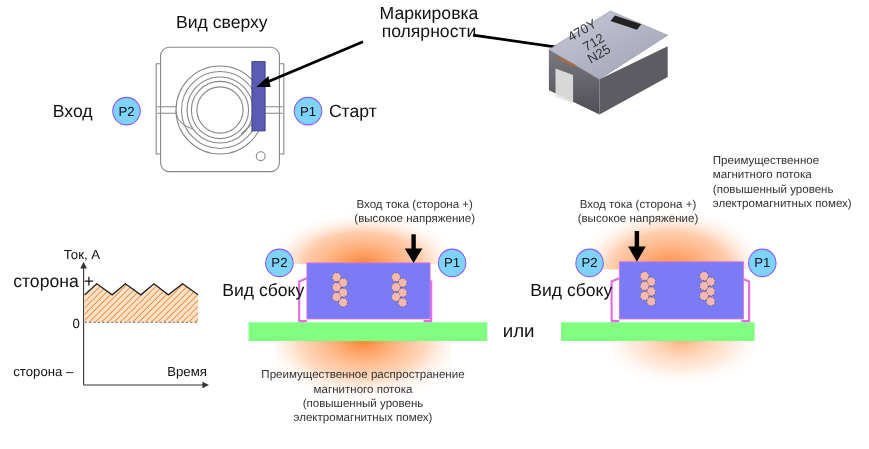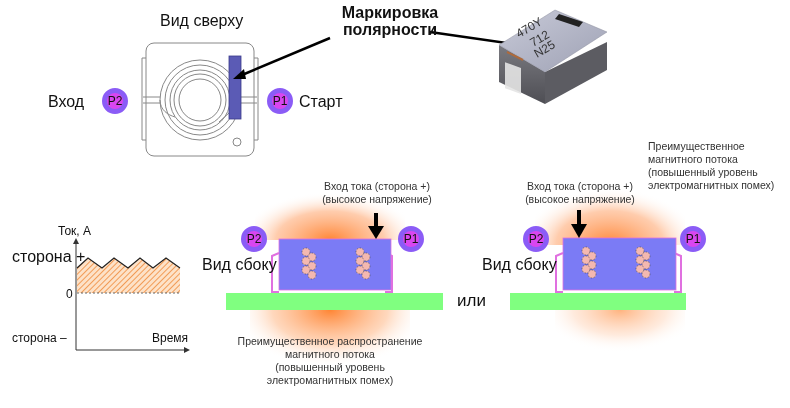--- a/index.html
+++ b/index.html
@@ -1,21 +1,21 @@
 <!DOCTYPE html>
 <html><head>
 <meta charset="utf-8">
 <style>
   html, body { margin:0; padding:0; background:#ffffff; }
   body { width:790px; height:408px; position:relative; overflow:hidden; font-family:"Liberation Sans", sans-serif; color:#111; }
   .lbl { position:absolute; white-space:nowrap; }
   .big { font-size:16px; }
   .small { font-size:10.5px; color:#333; line-height:13px; }
   .center { text-align:center; }
-  .pin { position:absolute; width:26px; height:26px; border:5px solid #8b5cf6; border-radius:50%; background:#d946ef;
+  .pin { position:absolute; width:26px; height:26px; border:1px solid #8b5cf6; border-radius:50%; background:#7dd3fc;
          font-size:12px; display:flex; align-items:center; justify-content:center; box-sizing:border-box; }
   svg { position:absolute; overflow:visible; }
 </style>
 </head>
 <body>
 
 <div class="lbl big" style="left:160px;top:12px;">Вид сверху</div>
 
 <svg style="left:0;top:0;width:790px;height:408px;pointer-events:none;">
 
@@ -46,21 +46,21 @@
 
   <line x1="430" y1="32" x2="528" y2="46" stroke="#000" stroke-width="2.5"></line>
   <polygon points="538,48 526,41 525,52" fill="#000"></polygon>
 </svg>
 
 <div class="lbl big" style="left:48px;top:93px;">Вход</div>
 <div class="pin" style="left:102px;top:88px;">P2</div>
 <div class="pin" style="left:267px;top:88px;">P1</div>
 <div class="lbl big" style="left:299px;top:93px;">Старт</div>
 
-<div class="lbl big center" style="left:335px;top:4px;width:110px;line-height:17px;font-weight:bold;">
+<div class="lbl big center" style="left:335px;top:4px;width:110px;line-height:17px;">
   <div>Маркировка</div>
   <div>полярности</div>
 </div>
 
 <svg style="left:485px;top:0;width:140px;height:110px;">
   <defs>
     <linearGradient id="topg" x1="0" y1="0" x2="1" y2="1">
       <stop offset="0" stop-color="#c8cad8"></stop>
         <stop offset="1" stop-color="#9ea1b4"></stop>
     </linearGradient>

